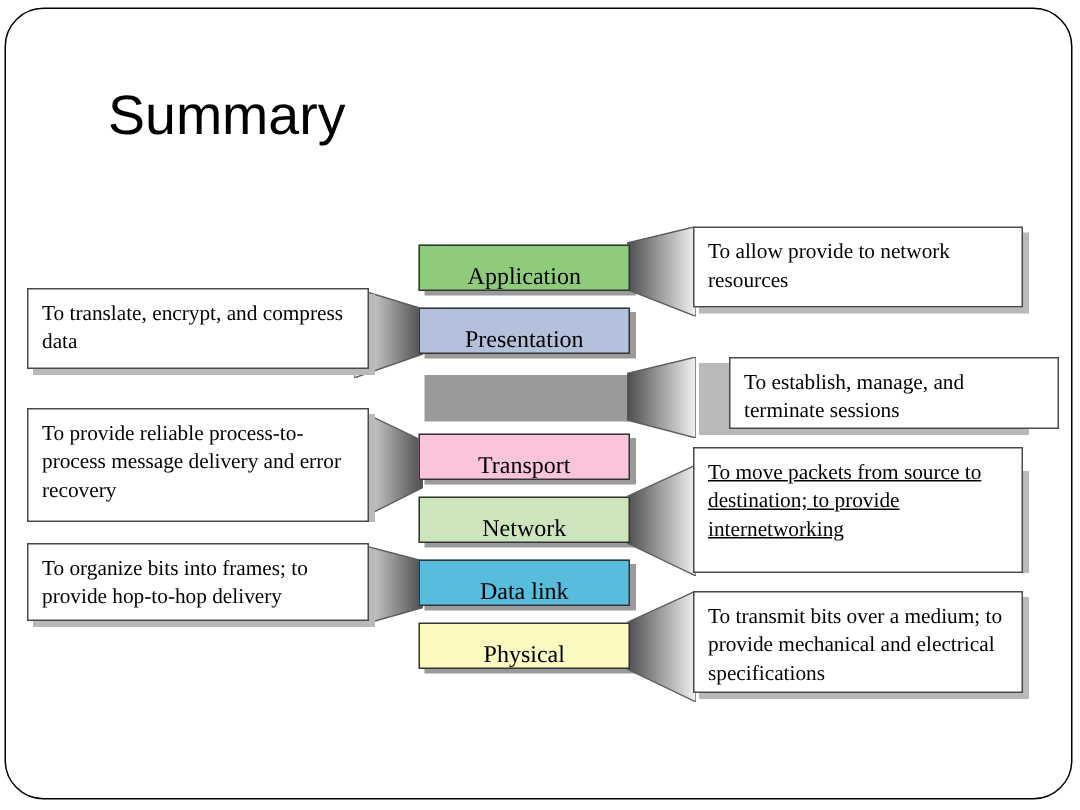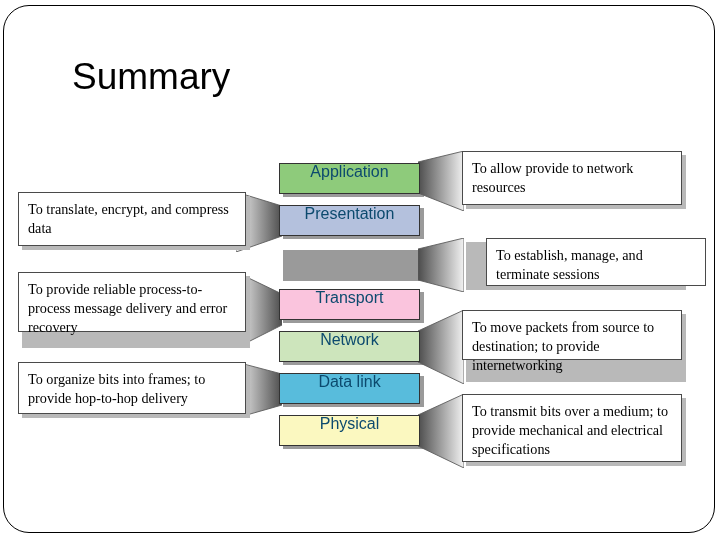--- a/index.html
+++ b/index.html
@@ -42,25 +42,25 @@
 
   
   .layer {
     position: absolute;
     left: 279px;
     width: 141px;
     height: 31px;
     box-sizing: border-box;
     border: 1.2px solid #333333;
     display: flex;
-    align-items: flex-start;
+    align-items: flex-end;
     justify-content: center;
-    font-family: Liberation Sans, sans-serif;
+    font-family: Liberation Serif, serif;
     font-size: 16px;
-    color: #0c4a6e;
+    color: #000000;
     line-height: 1;
   }
   .layer-shadow {
     position: absolute;
     left: 283px;
     width: 141px;
     height: 31px;
     background: #9a9a9a;
     z-index: 0;
   }
@@ -220,41 +220,41 @@
   <div class="layer" style="top:415px; background:#fbf8c0; z-index:4;">
     <span>Physical</span>
   </div>
 
   <div class="descbox-shadow" style="left:22px; top:196px; width:228px; height:54px;"></div>
   <div class="descbox left" style="top:192px; height:54px;">
     <span>To translate, encrypt, and compress data</span>
   </div>
 
   <div class="descbox-shadow" style="left:22px; top:276px; width:228px; height:72px;"></div>
-  <div class="descbox left" style="top:272px; height:60px;">
+  <div class="descbox left" style="top:272px; height:76px;">
     <span>To provide reliable process-to-process message delivery and error recovery</span>
   </div>
 
   <div class="descbox-shadow" style="left:22px; top:366px; width:228px; height:52px;"></div>
   <div class="descbox left" style="top:362px; height:52px;">
     <span>To organize bits into frames; to provide hop-to-hop delivery</span>
   </div>
 
   <div class="descbox-shadow" style="left:466px; top:155px; width:220px; height:54px;"></div>
   <div class="descbox right" style="top:151px; height:54px;">
     <span>To allow provide to network resources</span>
   </div>
 
   <div class="descbox-shadow" style="left:466px; top:242px; width:220px; height:48px;"></div>
   <div class="descbox right" style="top:238px; height:48px;margin-left:24px;">
     <span>To establish, manage, and terminate sessions</span>
   </div>
 
   <div class="descbox-shadow" style="left:466px; top:314px; width:220px; height:68px;"></div>
-  <div class="descbox right" style="top:310px; height:50px;">
+  <div class="descbox right" style="top:298px; height:84px;text-decoration:underline;">
     <span>To move packets from source to destination; to provide internetworking</span>
   </div>
 
   <div class="descbox-shadow" style="left:466px; top:398px; width:220px; height:68px;"></div>
   <div class="descbox right" style="top:394px; height:68px;">
     <span>To transmit bits over a medium; to provide mechanical and electrical specifications</span>
   </div>
 
 </div>
 

